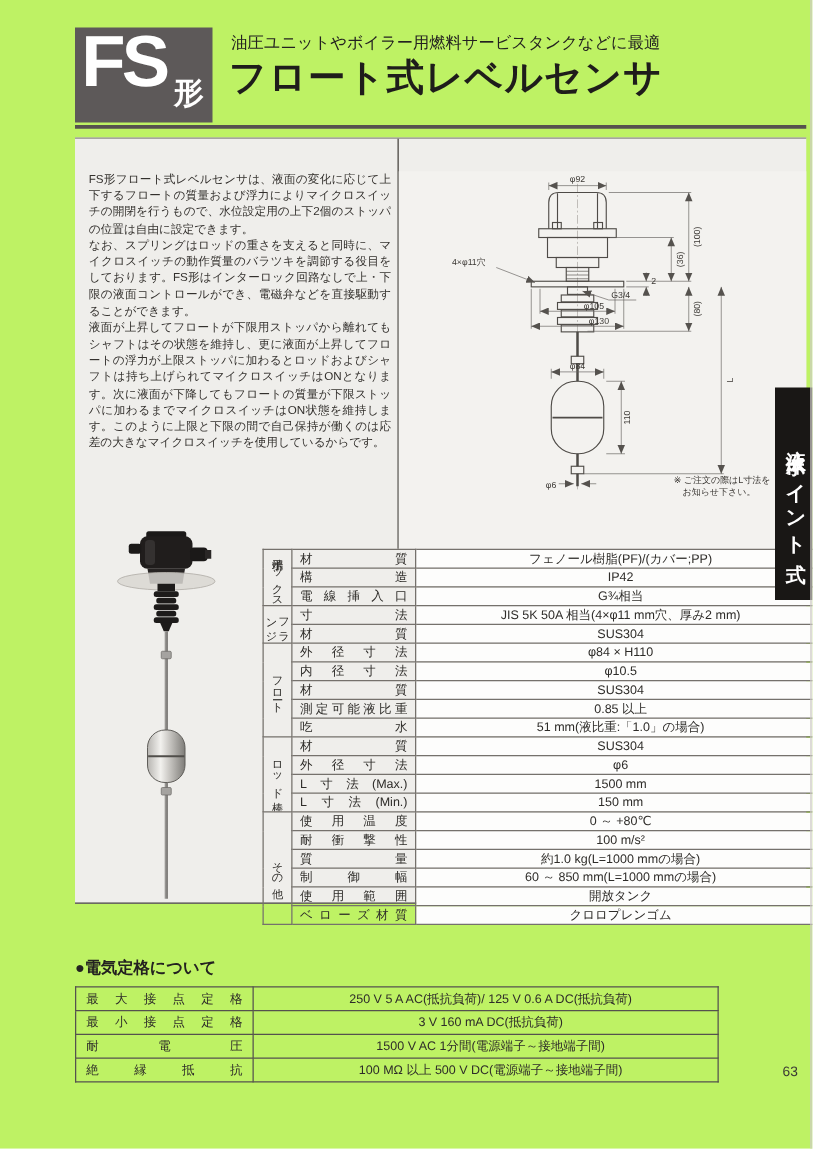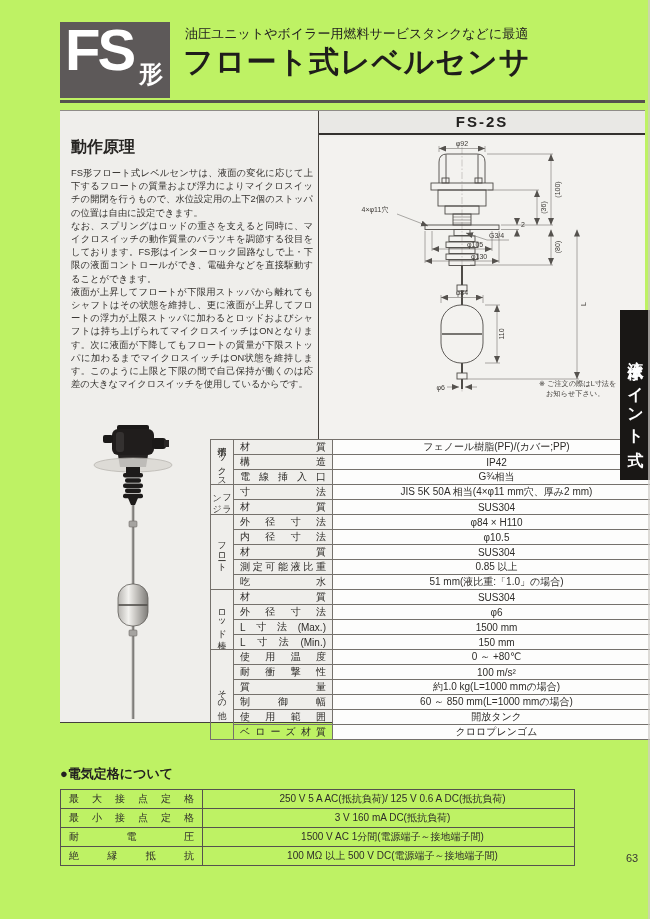--- a/index.html
+++ b/index.html
@@ -61,31 +61,29 @@
     <span class="model-fs">FS</span>
     <span class="model-kei">形</span>
   </div>
   <div class="header-sub">油圧ユニットやボイラー用燃料サービスタンクなどに最適</div>
   <div class="header-title">フロート式レベルセンサ</div>
   <div class="header-rule"></div>
 
   <div class="content">
 
     <div class="principle">
-      <h2 class="principle-heading">動作原理</h2>
       <div>
           <p>FS形フロート式レベルセンサは、液面の変化に応じて上下するフロートの質量および浮力によりマイクロスイッチの開閉を行うもので、水位設定用の上下2個のストッパの位置は自由に設定できます。</p>
           <p>なお、スプリングはロッドの重さを支えると同時に、マイクロスイッチの動作質量のバラツキを調節する役目をしております。FS形はインターロック回路なしで上・下限の液面コントロールができ、電磁弁などを直接駆動することができます。</p>
           <p>液面が上昇してフロートが下限用ストッパから離れてもシャフトはその状態を維持し、更に液面が上昇してフロートの浮力が上限ストッパに加わるとロッドおよびシャフトは持ち上げられてマイクロスイッチはONとなります。次に液面が下降してもフロートの質量が下限ストッパに加わるまでマイクロスイッチはON状態を維持します。このように上限と下限の間で自己保持が働くのは応差の大きなマイクロスイッチを使用しているからです。</p>
         </div>
     </div>
 
     <div class="vdivider"></div>
 
-    <div class="fs2s-bar">FS-2S</div>
     <div class="drawing-area">
       <svg viewBox="0 0 326 302" width="326" height="302">
         <defs>
           <marker id="ae" markerWidth="8" markerHeight="8" refX="7" refY="3" orient="auto" markerUnits="userSpaceOnUse">
             <path d="M0,0 L7,3 L0,6 Z" fill="#55524e"></path>
           </marker>
           <marker id="as" markerWidth="8" markerHeight="8" refX="0" refY="3" orient="auto" markerUnits="userSpaceOnUse">
             <path d="M7,0 L0,3 L7,6 Z" fill="#55524e"></path>
           </marker>
         </defs>

